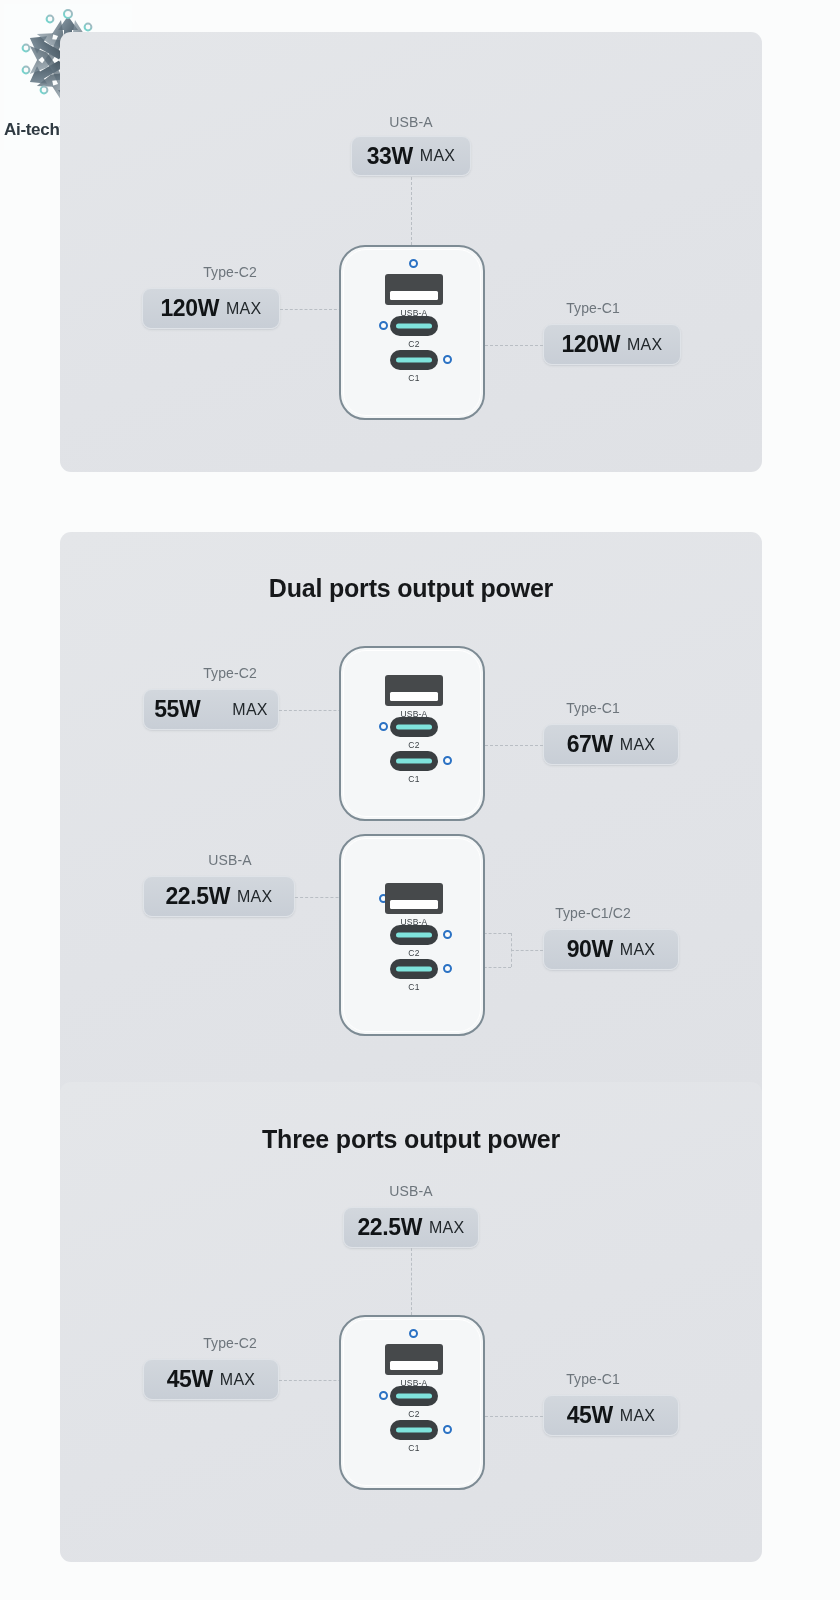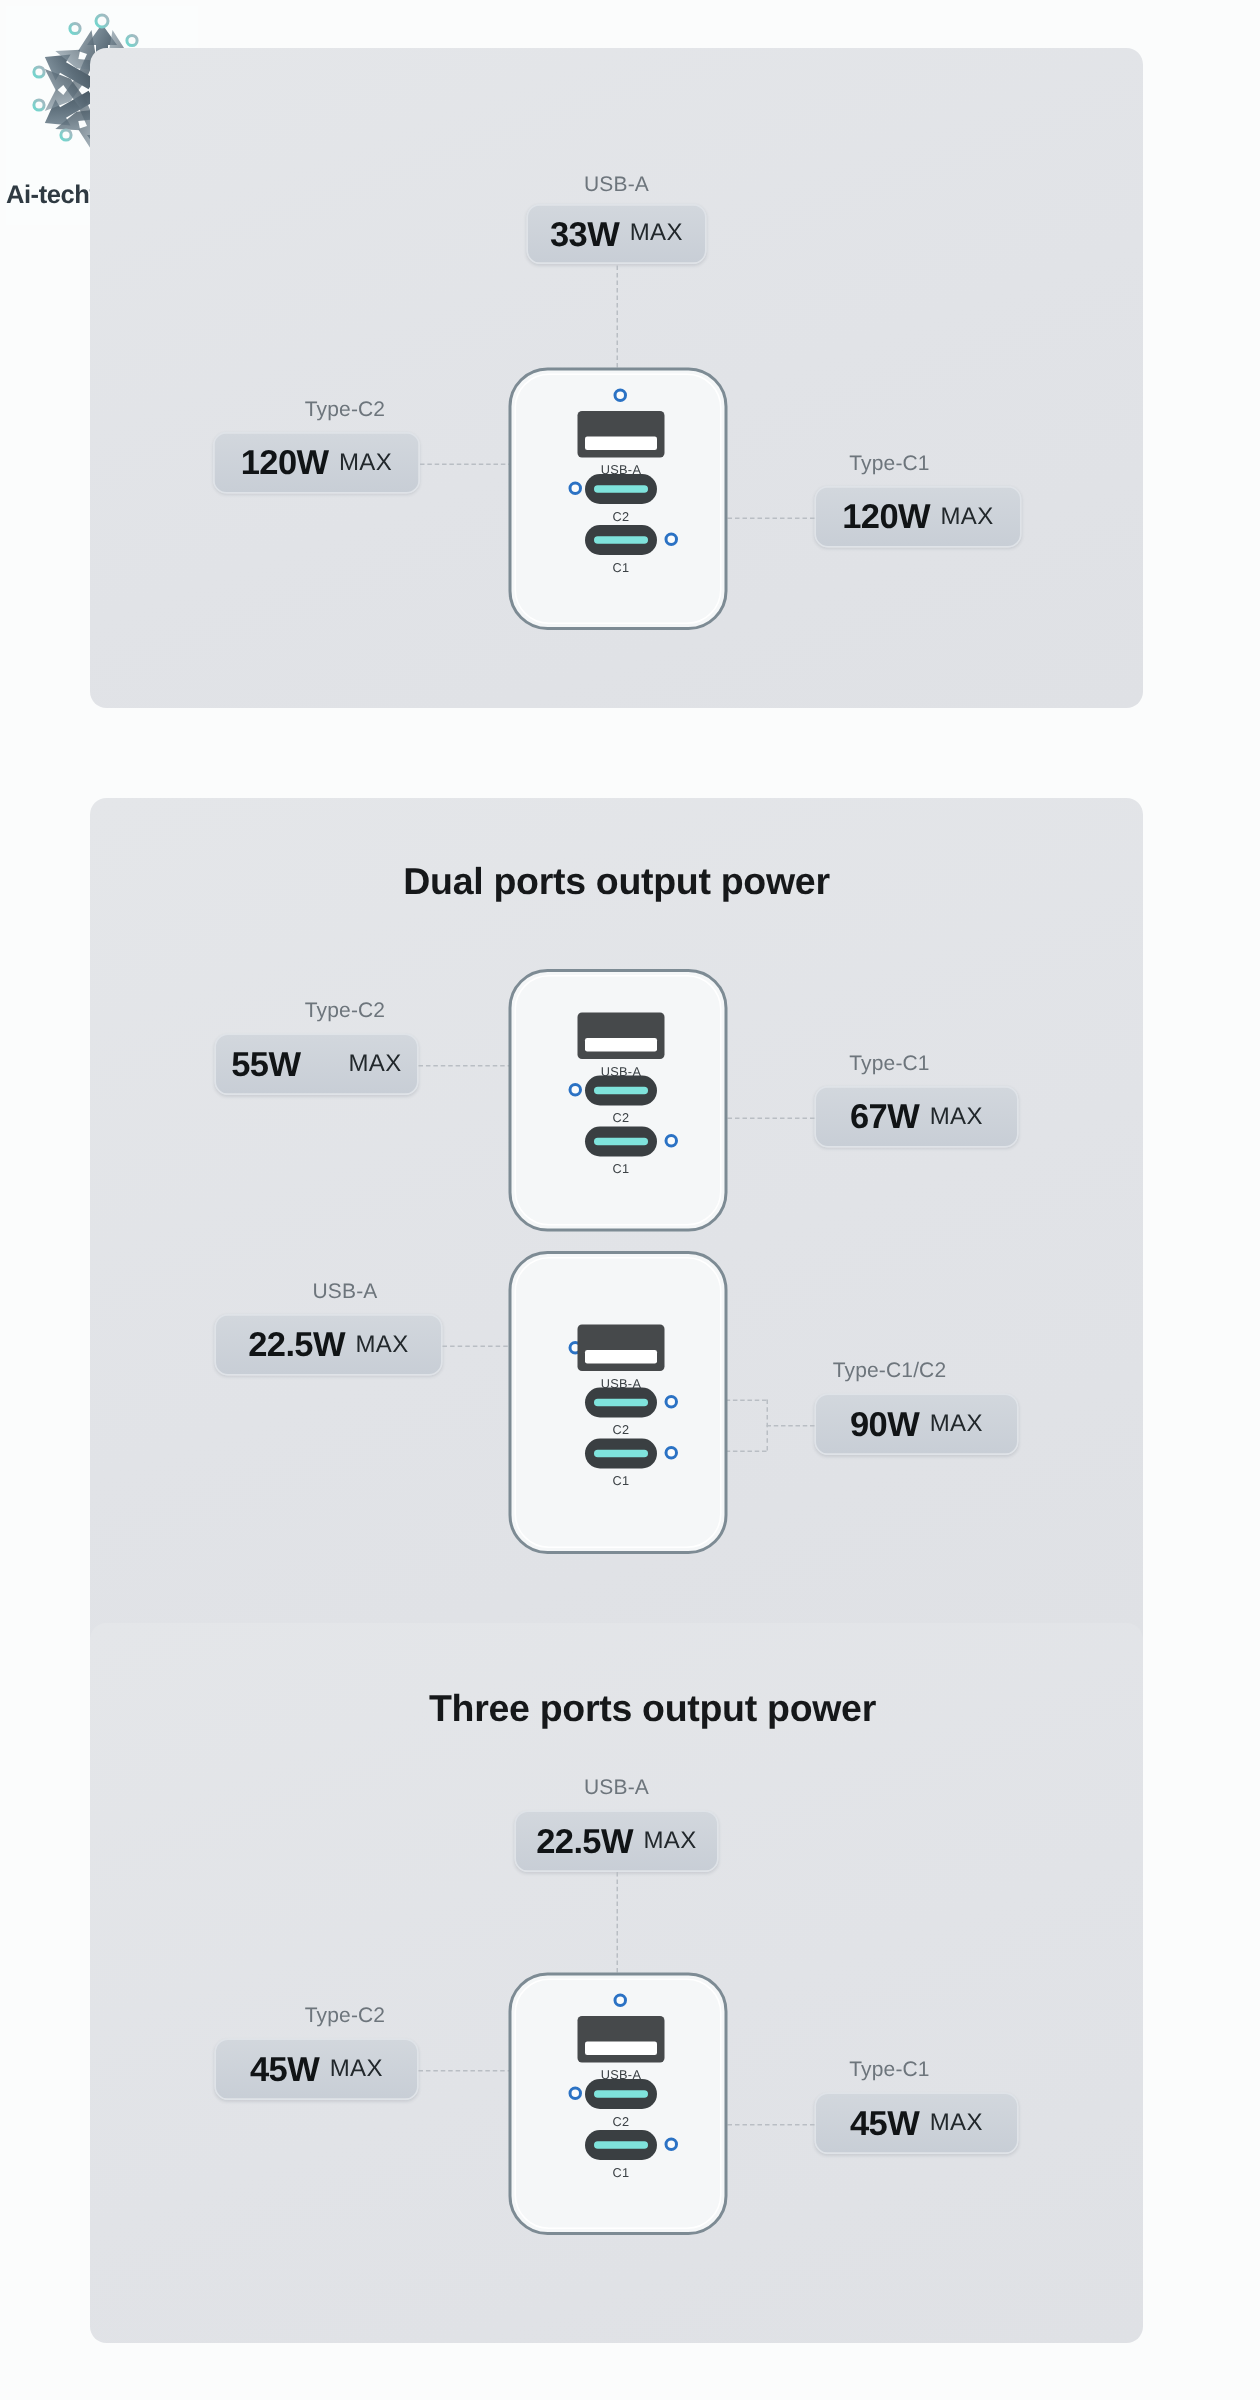--- a/index.html
+++ b/index.html
@@ -33,21 +33,21 @@
   #panel-1 { top: 32px;   height: 440px; }
   #panel-2 { top: 492px;  height: 570px; margin-top: 40px; }
   #panel-3 { top: 1082px; height: 480px; }
 
   .panel-title {
     position: absolute; left: 0; width: 702px; text-align: center;
     font-size: 25px; font-weight: bold; color: #16181a; letter-spacing: -0.2px;
   }
   #panel-1 .panel-title { top: 43px; }
   #panel-2 .panel-title { top: 42px; }
-  #panel-3 .panel-title { top: 43px; margin-left: 24px; }
+  #panel-3 .panel-title { top: 43px; }
 
   
   .charger {
     position: absolute;
     background: #f5f7f8;
     border: 2.2px solid #7d8b94;
     border-radius: 26px;
   }
   .charger::after{
     content:""; position:absolute; inset:2px; border-radius:23px;

